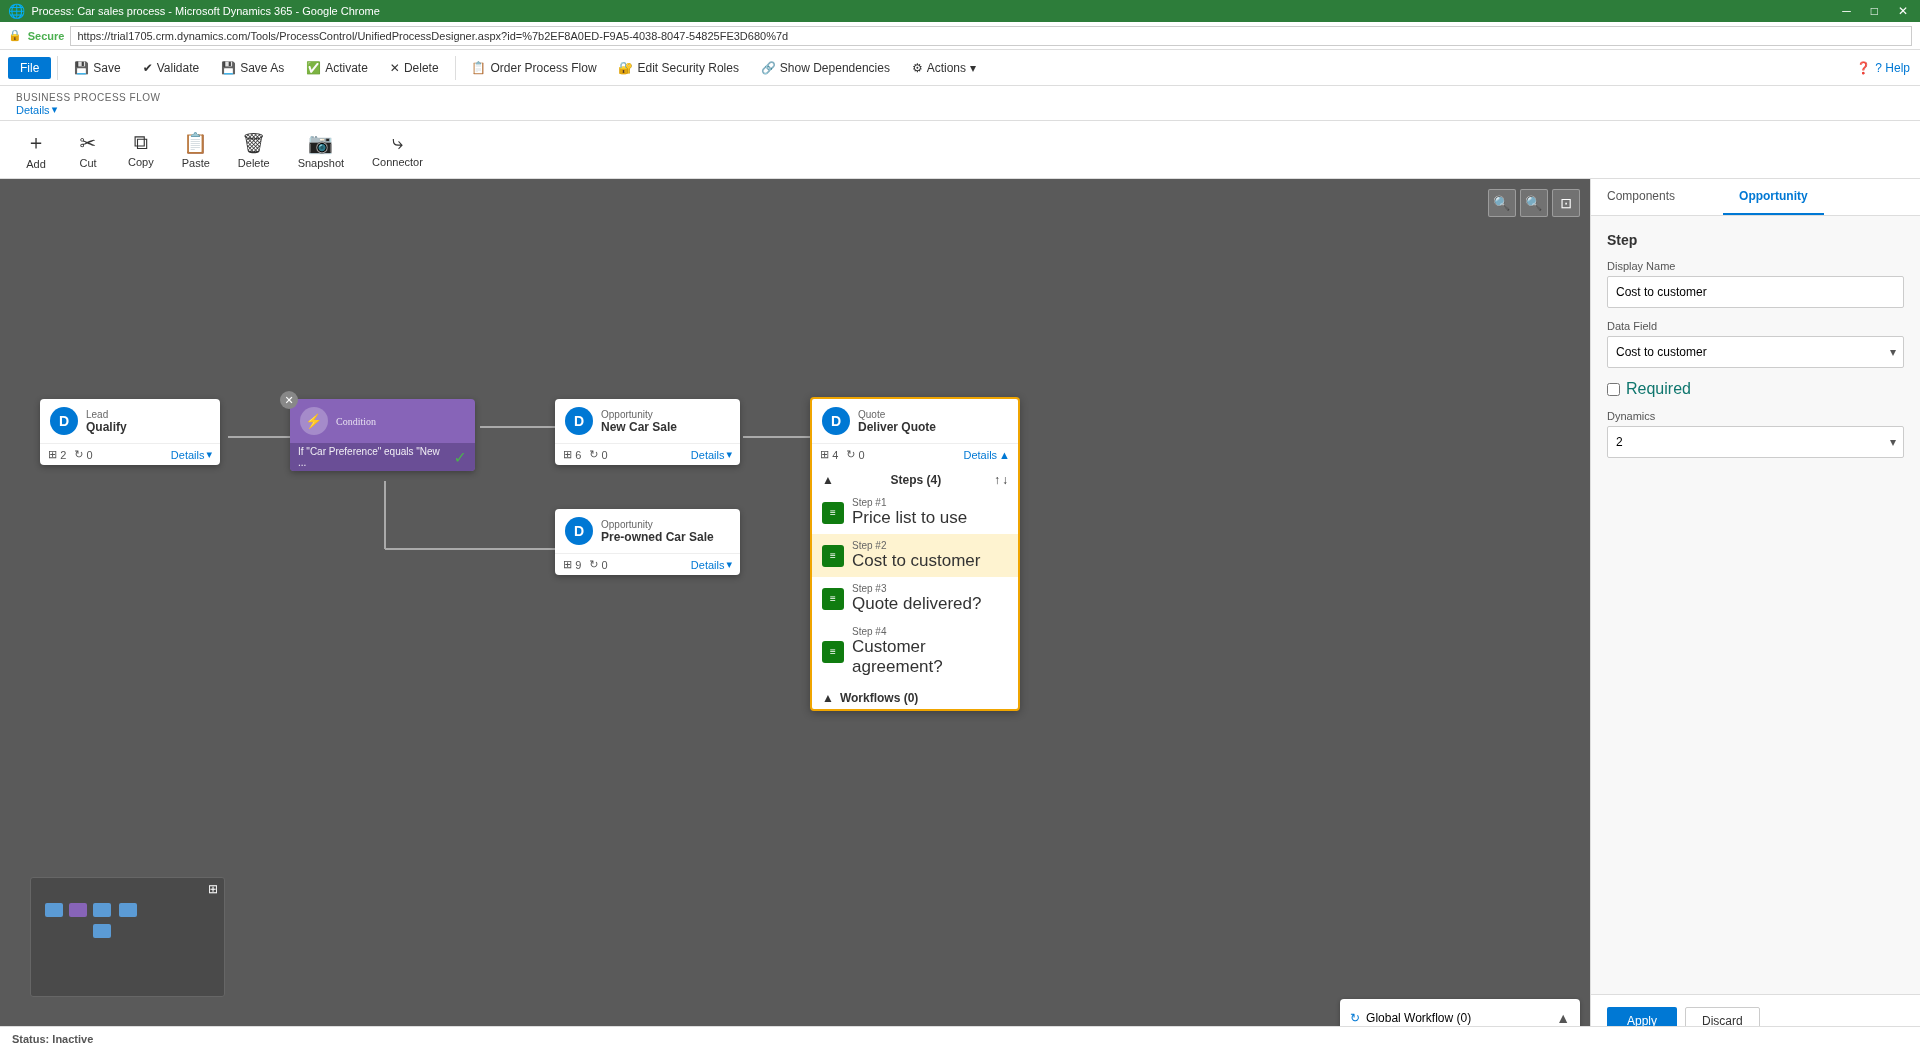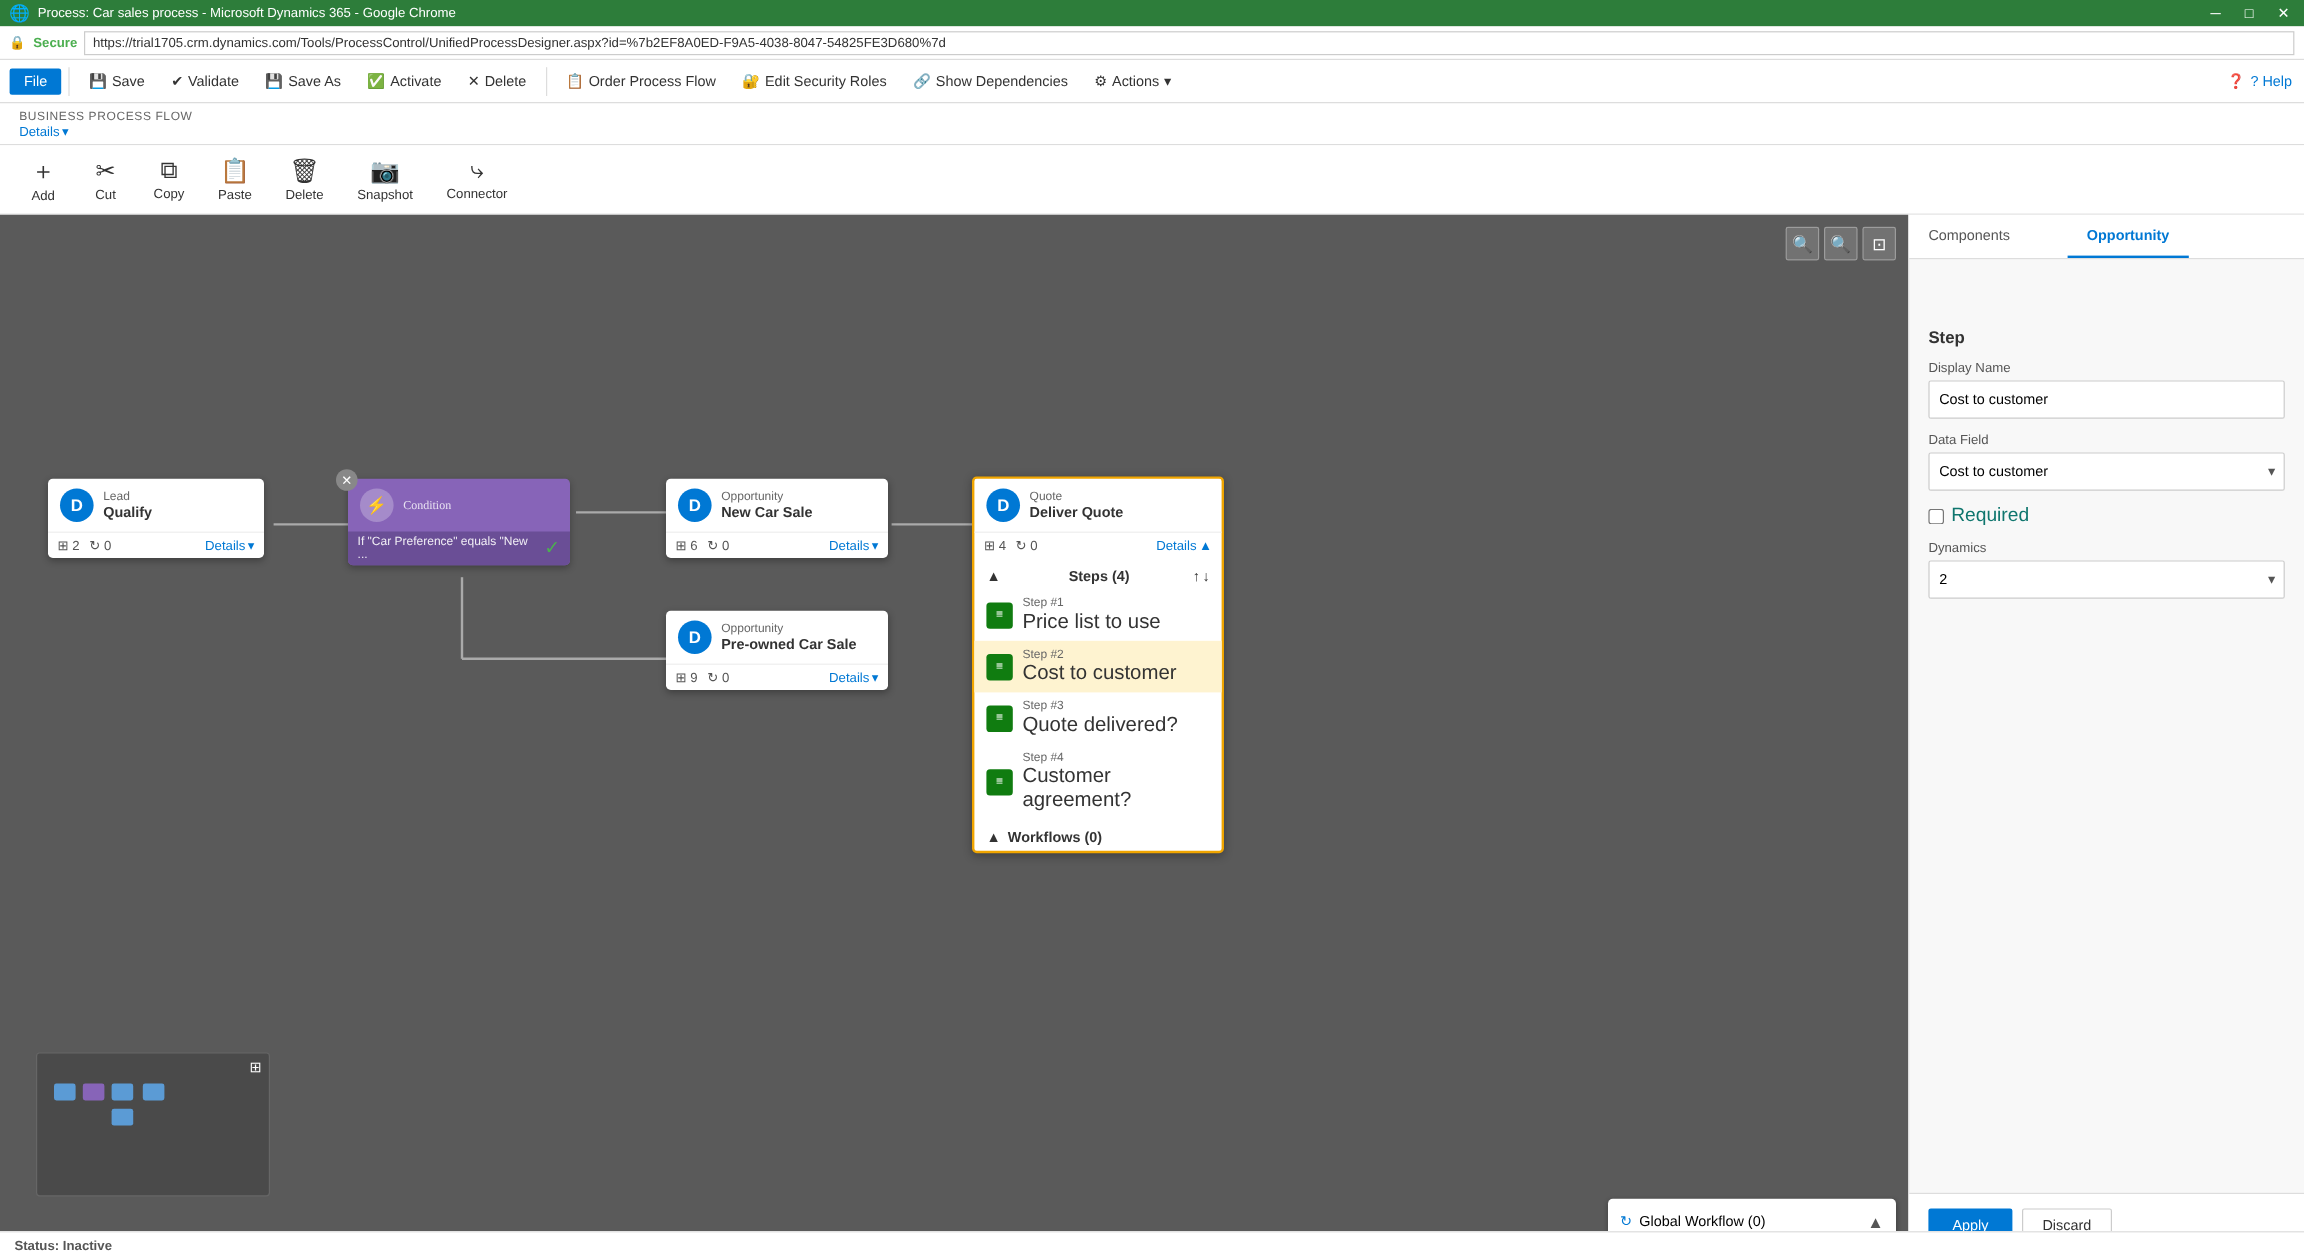--- a/index.html
+++ b/index.html
@@ -414,21 +414,20 @@
     .panel-body {
       flex: 1;
       padding: 16px;
       overflow-y: auto;
     }
     .panel-section-title {
       font-size: 14px;
       font-weight: 600;
       color: #333;
       margin-bottom: 12px;
-      margin-top: 41px;
     }
     .field-label {
       font-size: 11px;
       color: #555;
       margin-bottom: 4px;
       margin-top: 12px;
     }
     .field-input {
       width: 100%;
       height: 32px;

